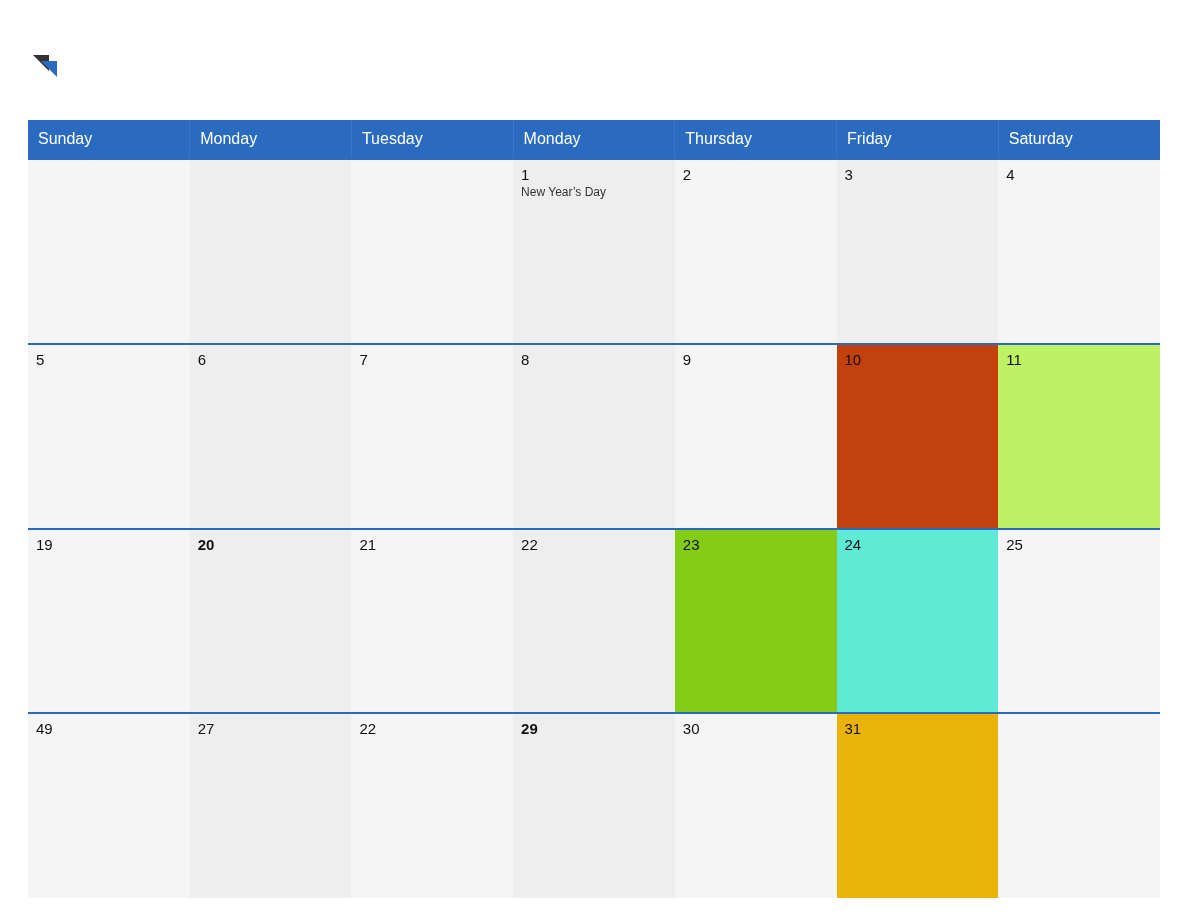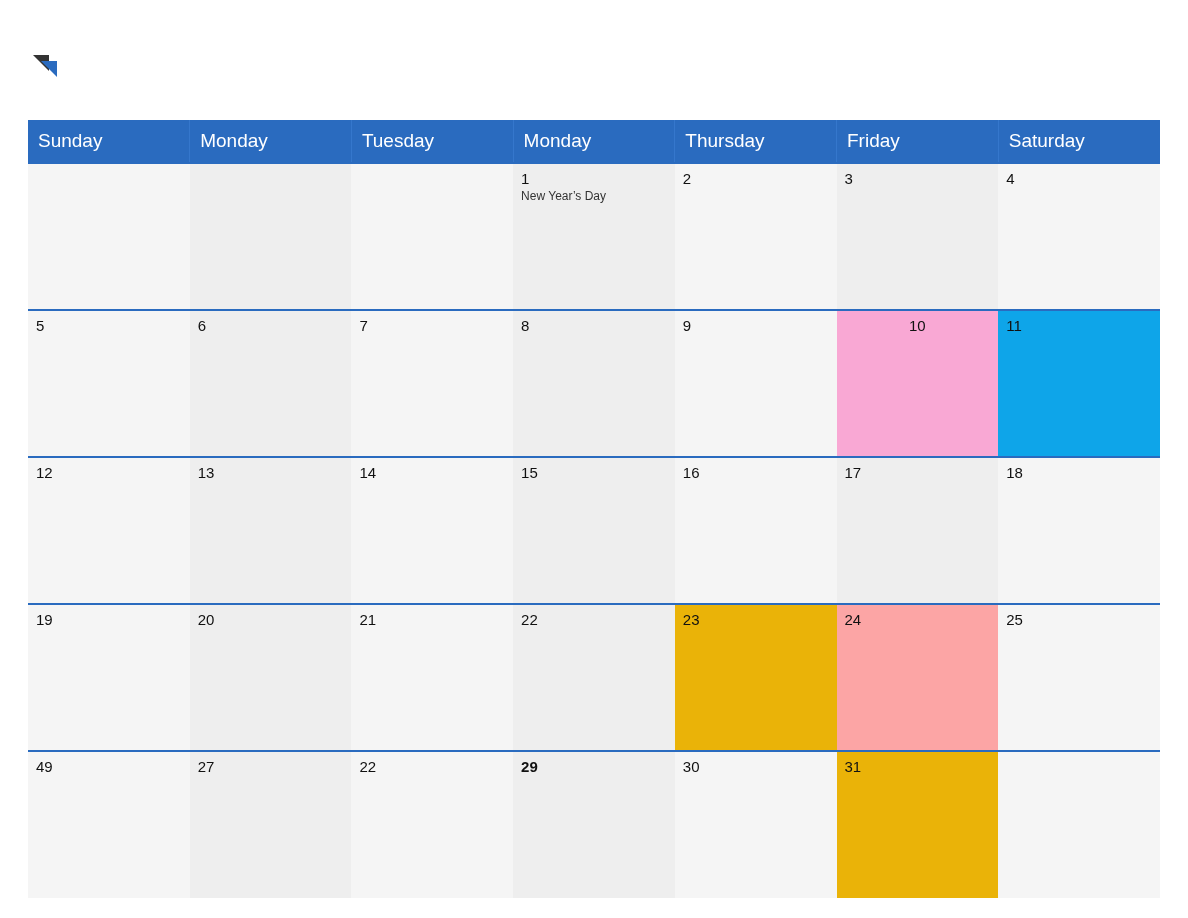--- a/index.html
+++ b/index.html
@@ -46,21 +46,21 @@
     }
     
     .calendar-table {
       width: 100%;
       border-collapse: collapse;
       flex: 1;
     }
     .calendar-table thead tr th {
       background: #2a6bbf;
       color: #fff;
-      font-size: 19px;
+      font-size: 16px;
       font-weight: normal;
       padding: 10px 10px;
       text-align: left;
       border-right: 1px solid #3577cc;
     }
     .calendar-table thead tr th:last-child {
       border-right: none;
     }
     .calendar-table tbody tr {
       height: 130px;
@@ -191,67 +191,44 @@
           </td>
           <td style="background: rgb(245, 245, 245);">
             <span class="day-number">7</span>
           </td>
           <td style="background: rgb(238, 238, 238);">
             <span class="day-number">8</span>
           </td>
           <td style="background: rgb(245, 245, 245);">
             <span class="day-number">9</span>
           </td>
-          <td style="background: #f9a8d4; text-align: center;">
+          <td style="background: #c2410c;">
             <span class="day-number">10</span>
           </td>
-          <td style="background: #0ea5e9;">
+          <td style="background: #bef264;">
             <span class="day-number">11</span>
           </td>
         </tr>
         <tr>
           <td style="background: rgb(245, 245, 245);">
-            <span class="day-number">12</span>
-          </td>
-          <td style="background: rgb(238, 238, 238);">
-            <span class="day-number">13</span>
-          </td>
-          <td style="background: rgb(245, 245, 245);">
-            <span class="day-number">14</span>
-          </td>
-          <td style="background: rgb(238, 238, 238);">
-            <span class="day-number">15</span>
-          </td>
-          <td style="background: rgb(245, 245, 245);">
-            <span class="day-number">16</span>
-          </td>
-          <td style="background: rgb(238, 238, 238);">
-            <span class="day-number">17</span>
-          </td>
-          <td style="background: rgb(245, 245, 245);">
-            <span class="day-number">18</span>
-          </td>
-        </tr>
-        <tr>
-          <td style="background: rgb(245, 245, 245);">
             <span class="day-number">19</span>
           </td>
-          <td style="background: rgb(238, 238, 238);">
+          <td style="background: rgb(238, 238, 238); font-weight: bold;">
             <span class="day-number">20</span>
           </td>
           <td style="background: rgb(245, 245, 245);">
             <span class="day-number">21</span>
           </td>
           <td style="background: rgb(238, 238, 238);">
             <span class="day-number">22</span>
           </td>
-          <td style="background: #eab308;">
+          <td style="background: #84cc16;">
             <span class="day-number">23</span>
           </td>
-          <td style="background: #fca5a5;">
+          <td style="background: #5eead4;">
             <span class="day-number">24</span>
           </td>
           <td style="background: rgb(245, 245, 245);">
             <span class="day-number">25</span>
           </td>
         </tr>
         <tr>
           <td style="background: rgb(245, 245, 245);">
             <span class="day-number">49</span>
           </td>

